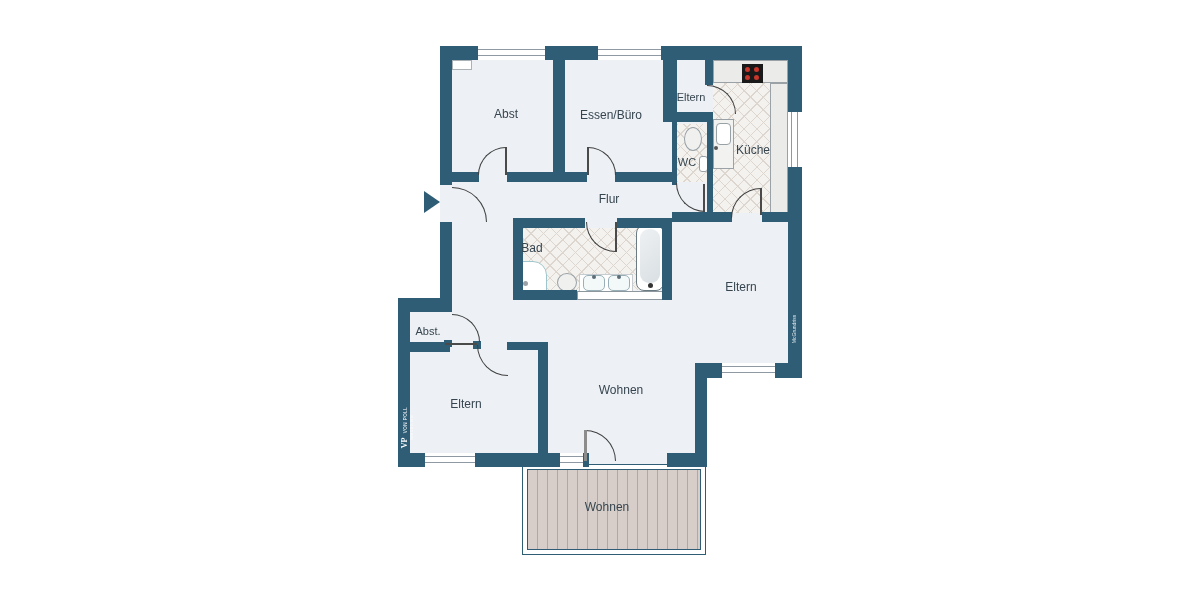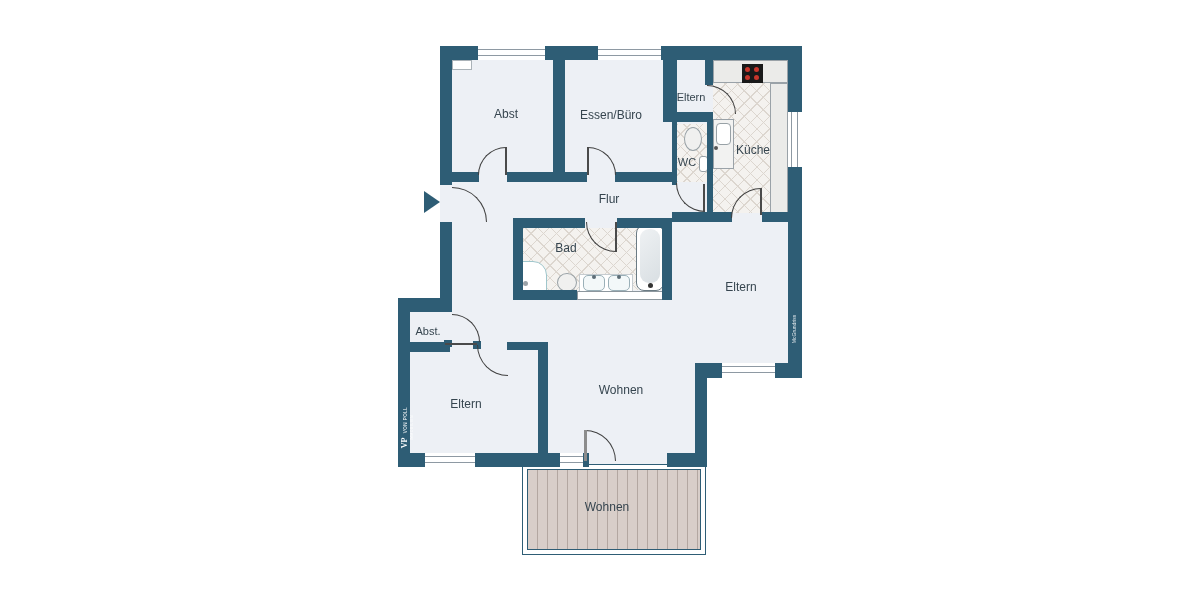--- a/index.html
+++ b/index.html
@@ -154,21 +154,21 @@
   <div class="leaf" style="left:584px;top:430px;width:3px;height:31px;background:#8c8c8c"></div>
 
   <div class="arrow" style="left:424px;top:191px"></div>
 
   <div class="lbl" style="left:506px;top:114px">Abst</div>
   <div class="lbl" style="left:611px;top:115px">Essen/Büro</div>
   <div class="lbl sm" style="left:691px;top:97px">Eltern</div>
   <div class="lbl sm" style="left:687px;top:162px">WC</div>
   <div class="lbl" style="left:753px;top:150px">Küche</div>
   <div class="lbl" style="left:609px;top:199px">Flur</div>
-  <div class="lbl" style="left:566px;top:248px">Bad</div>
+  <div class="lbl" style="left:532px;top:248px">Bad</div>
   <div class="lbl" style="left:741px;top:287px">Eltern</div>
   <div class="lbl sm" style="left:428px;top:331px">Abst.</div>
   <div class="lbl" style="left:466px;top:404px">Eltern</div>
   <div class="lbl" style="left:621px;top:390px">Wohnen</div>
   <div class="lbl" style="left:607px;top:507px">Wohnen</div>
 
   <div class="vtext" style="left:377px;top:421px;width:56px;height:13px;line-height:6px">
     <span style="font-family:'Liberation Serif',serif;font-size:8px;font-weight:bold">VP</span>
     <span style="font-size:4.5px;letter-spacing:0.5px">VON POLL</span>
     <div style="font-size:3px;letter-spacing:0.8px">IMMOBILIEN</div>

